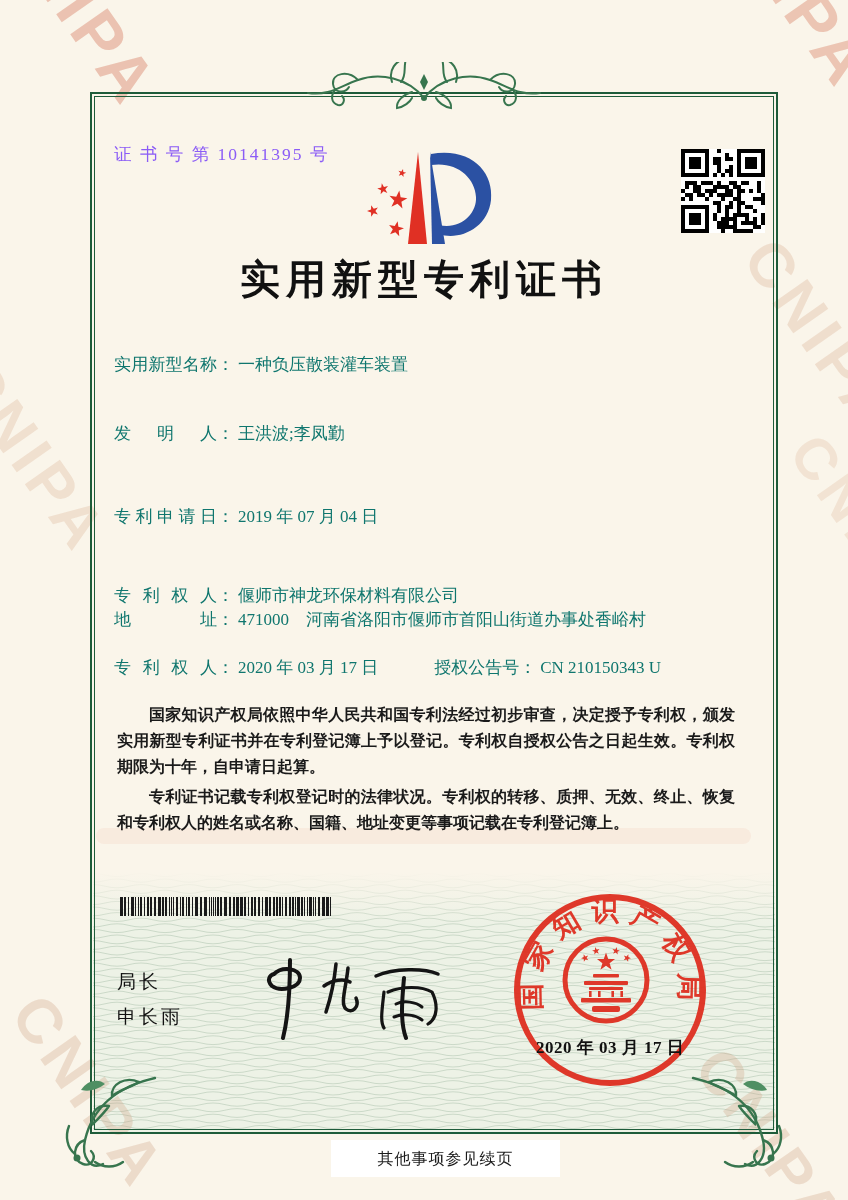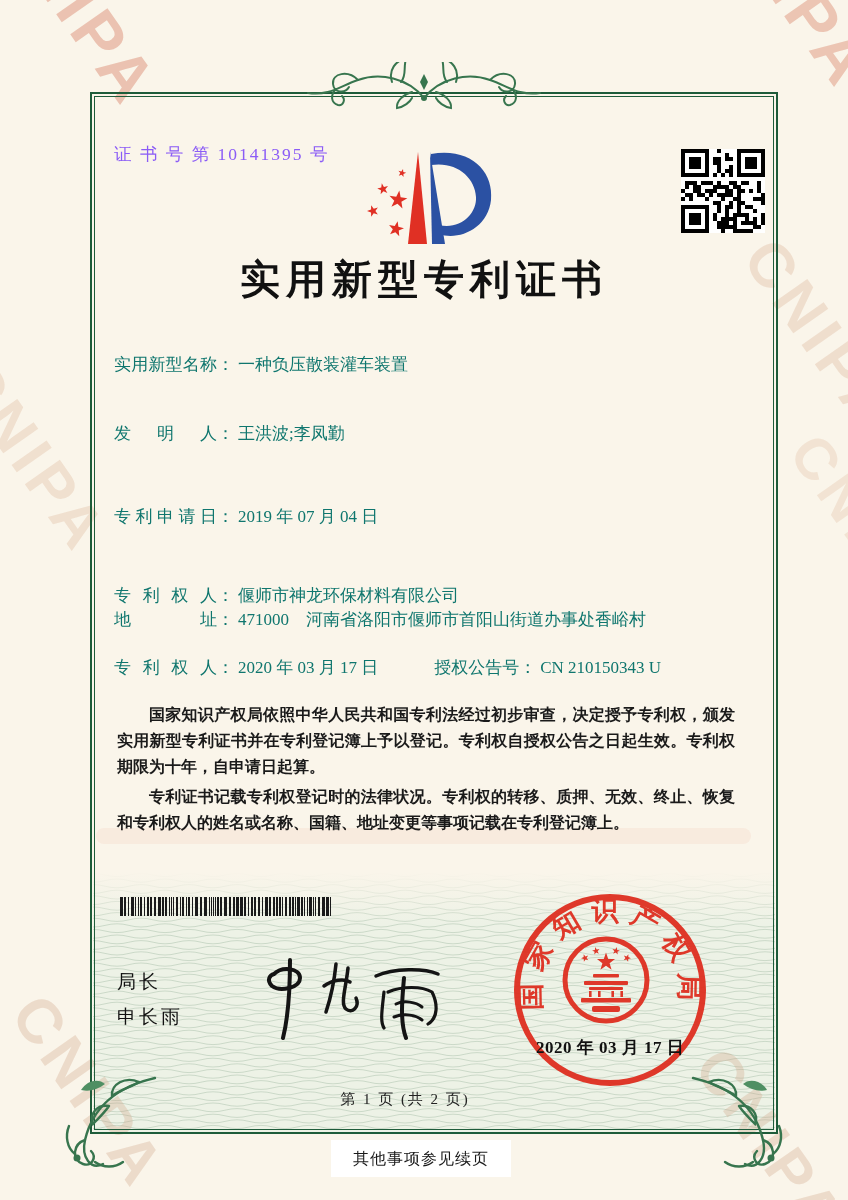--- a/index.html
+++ b/index.html
@@ -58,21 +58,21 @@
   .seal{position:absolute;left:505px;top:885px;z-index:5;opacity:0.93;}
   .seal-date{position:absolute;left:524px;top:1036px;width:172px;text-align:center;
              font-size:17px;font-weight:600;color:#111;z-index:6;letter-spacing:0.5px;}
 
   .barcode{position:absolute;left:120px;top:897px;z-index:5;}
   .qr{position:absolute;left:681px;top:149px;z-index:5;}
   .logo{position:absolute;left:330px;top:140px;z-index:5;}
 
   .footer{position:absolute;left:90px;top:1090px;width:630px;text-align:center;
           font-size:15px;color:#222;z-index:5;letter-spacing:2px;}
-  .note{position:absolute;left:331px;top:1140px;width:180px;height:37px;background:#ffffff;
+  .note{position:absolute;left:331px;top:1140px;width:229px;height:37px;background:#ffffff;
         text-align:center;line-height:37px;font-size:16px;color:#1a1a1a;z-index:5;
         letter-spacing:1px;}
 </style>
 </head>
 <body>
 
 <div class="page">
 
   <span class="wm wm-tl">CNIPA</span>
   <span class="wm wm-tr">CNIPA</span>
@@ -470,16 +470,15 @@
       <rect x="-17" y="11" width="2.6" height="6"></rect>
       <rect x="-8" y="11" width="2.6" height="6"></rect>
       <rect x="5.4" y="11" width="2.6" height="6"></rect>
       <rect x="14.4" y="11" width="2.6" height="6"></rect>
       <rect x="-25" y="18" width="50" height="4.4" rx="1"></rect>
       <rect x="-14" y="26" width="28" height="6" rx="2"></rect>
     </g>
   </svg>
   <div class="seal-date">2020 年 03 月 17 日</div>
 
-  <div class="footer">第 1 页 (共 2 页)</div>
   <div class="note">其他事项参见续页</div>
 
 </div>
 
 </body></html>

